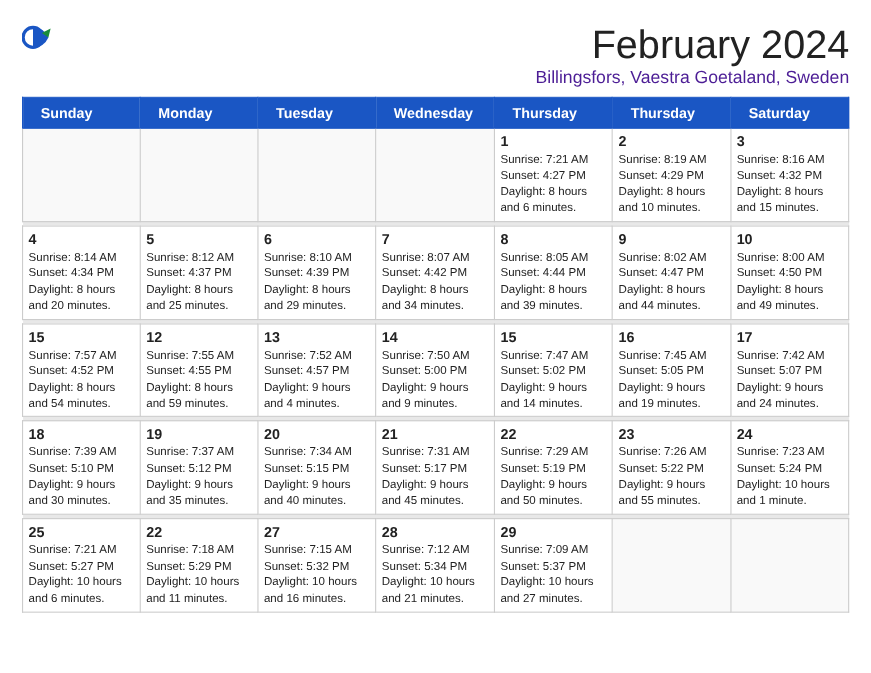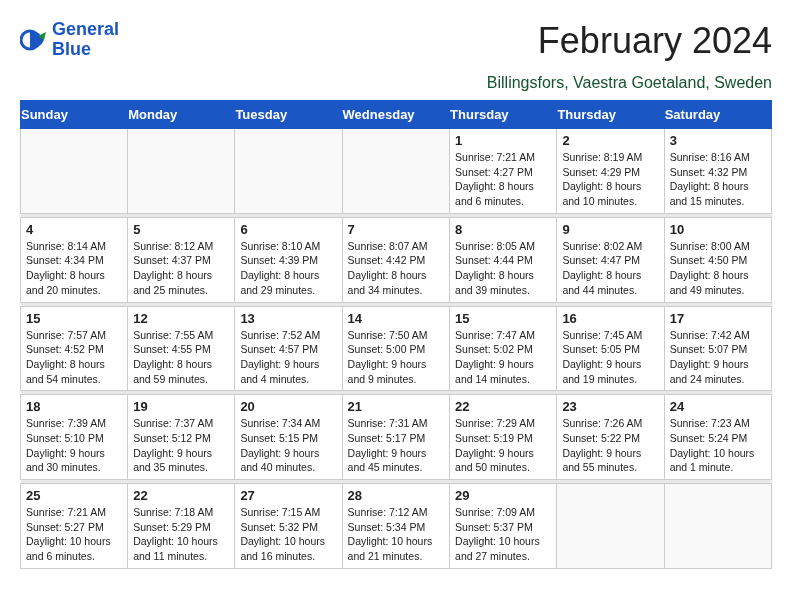--- a/index.html
+++ b/index.html
@@ -14,22 +14,22 @@
       text-align: right;
       margin-bottom: 4px;
     }
     .header .month-year {
       font-size: 36px;
       font-weight: normal;
       color: #222;
     }
     .header .location {
       font-size: 16px;
-      color: #14532d;
-      margin-top: 12px;
+      color: #4c1d95;
+      margin-top: 0;
     }
     .logo {
       position: absolute;
       top: 20px;
       left: 20px;
       display: flex;
       align-items: center;
     }
     .logo-text {
       font-size: 18px;
@@ -48,21 +48,21 @@
     .calendar {
       width: 100%;
       border-collapse: collapse;
       margin-top: 8px;
     }
     .calendar th {
       background-color: #1a56c4;
       color: #fff;
       font-size: 13px;
       font-weight: bold;
-      padding: 6px 0;
+      padding: 6px 16px;
       text-align: left;
       border: 1px solid #1a56c4;
     }
     .calendar td {
       border: 1px solid #ccc;
       vertical-align: top;
       padding: 4px 5px;
       width: 108px;
       min-height: 80px;
       font-size: 10.5px;
@@ -92,24 +92,20 @@
   </style>
 </head>
 <body>
 
 <div class="logo">
   <svg class="logo-icon" viewBox="0 0 28 28" xmlns="http://www.w3.org/2000/svg">
     <circle cx="10" cy="14" r="9" fill="none" stroke="#1a56c4" stroke-width="3"></circle>
     <path d="M10 5 Q20 5 24 14 Q20 23 10 23" fill="#1a56c4"></path>
     <path d="M18 10 L26 6 L24 14" fill="#1a8c3a"></path>
   </svg>
-  <div class="logo-text">
-    <span>General</span>
-    <span>Blue</span>
-  </div>
 </div>
 
 <div class="header">
   <div class="month-year">February 2024</div>
   <div class="location">Billingsfors, Vaestra Goetaland, Sweden</div>
 </div>
 
 <table class="calendar">
   <thead>
     <tr id="header-row">

